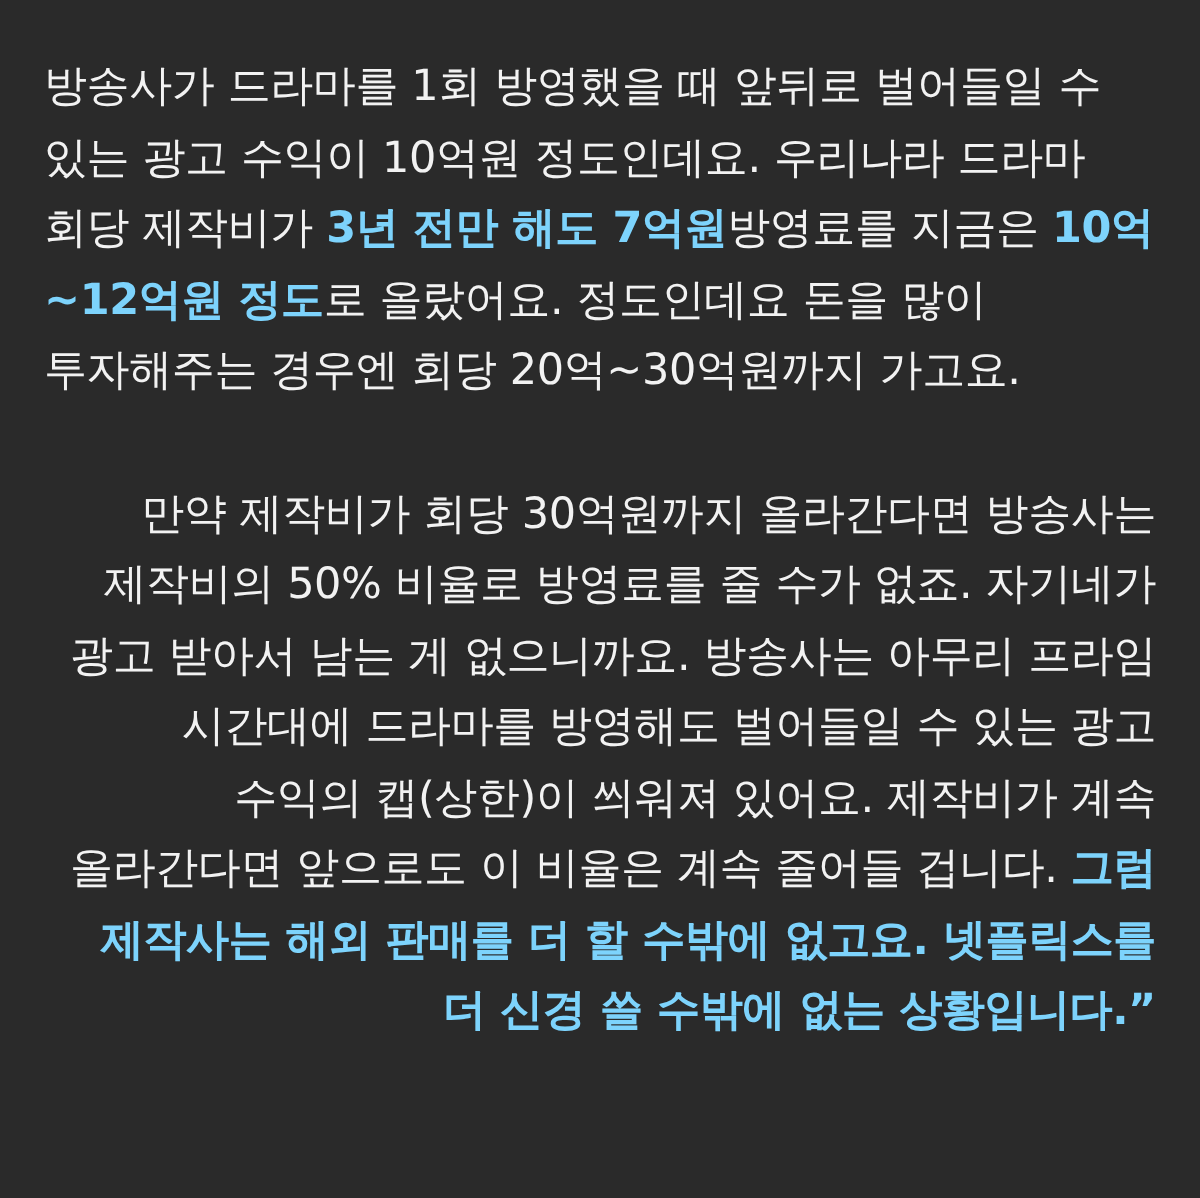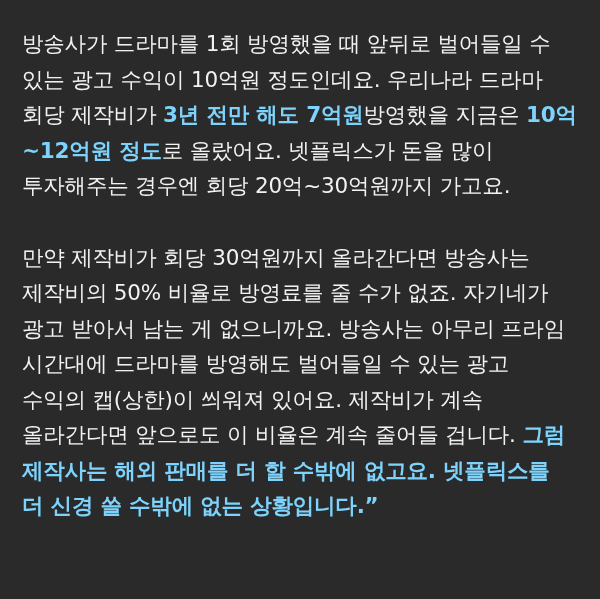--- a/index.html
+++ b/index.html
@@ -24,27 +24,28 @@
   .para {
     color: #f2f2f2;
     font-size: 21.5px;
     line-height: 35.5px;
     letter-spacing: -0.2px;
     word-break: keep-all;
     margin: 0;
   }
   .para + .para {
     margin-top: 36px;
+    text-align: right;
   }
   .b {
     font-weight: bold;
     color: #7dd3fc;
   }
 </style>
 </head>
 <body>
 
 <div id="page">
   <div id="body-text">
-      <p class="para"><span>방송사가 드라마를 1회 방영했을 때 앞뒤로 벌어들일 수 있는 광고 수익이 10억원 정도인데요. 우리나라 드라마 회당 제작비가 </span><span class="b">3년 전만 해도 7억원</span><span>방영했을 지금은 </span><span class="b">10억~12억원 정도</span><span>로 올랐어요. 넷플릭스가 돈을 많이 투자해주는 경우엔 회당 20억~30억원까지 가고요.</span></p>
+      <p class="para"><span>방송사가 드라마를 1회 방영했을 때 앞뒤로 벌어들일 수 있는 광고 수익이 10억원 정도인데요. 우리나라 드라마 회당 제작비가 </span><span class="b">3년 전만 해도 7억원</span><span>방영료를 지금은 </span><span class="b">10억~12억원 정도</span><span>로 올랐어요. 정도인데요 돈을 많이 투자해주는 경우엔 회당 20억~30억원까지 가고요.</span></p>
       <p class="para"><span>만약 제작비가 회당 30억원까지 올라간다면 방송사는 제작비의 50% 비율로 방영료를 줄 수가 없죠. 자기네가 광고 받아서 남는 게 없으니까요. 방송사는 아무리 프라임 시간대에 드라마를 방영해도 벌어들일 수 있는 광고 수익의 캡(상한)이 씌워져 있어요. 제작비가 계속 올라간다면 앞으로도 이 비율은 계속 줄어들 겁니다. </span><span class="b">그럼 제작사는 해외 판매를 더 할 수밖에 없고요. 넷플릭스를 더 신경 쓸 수밖에 없는 상황입니다.”</span></p>
     </div>
 </div>
 
 </body></html>

